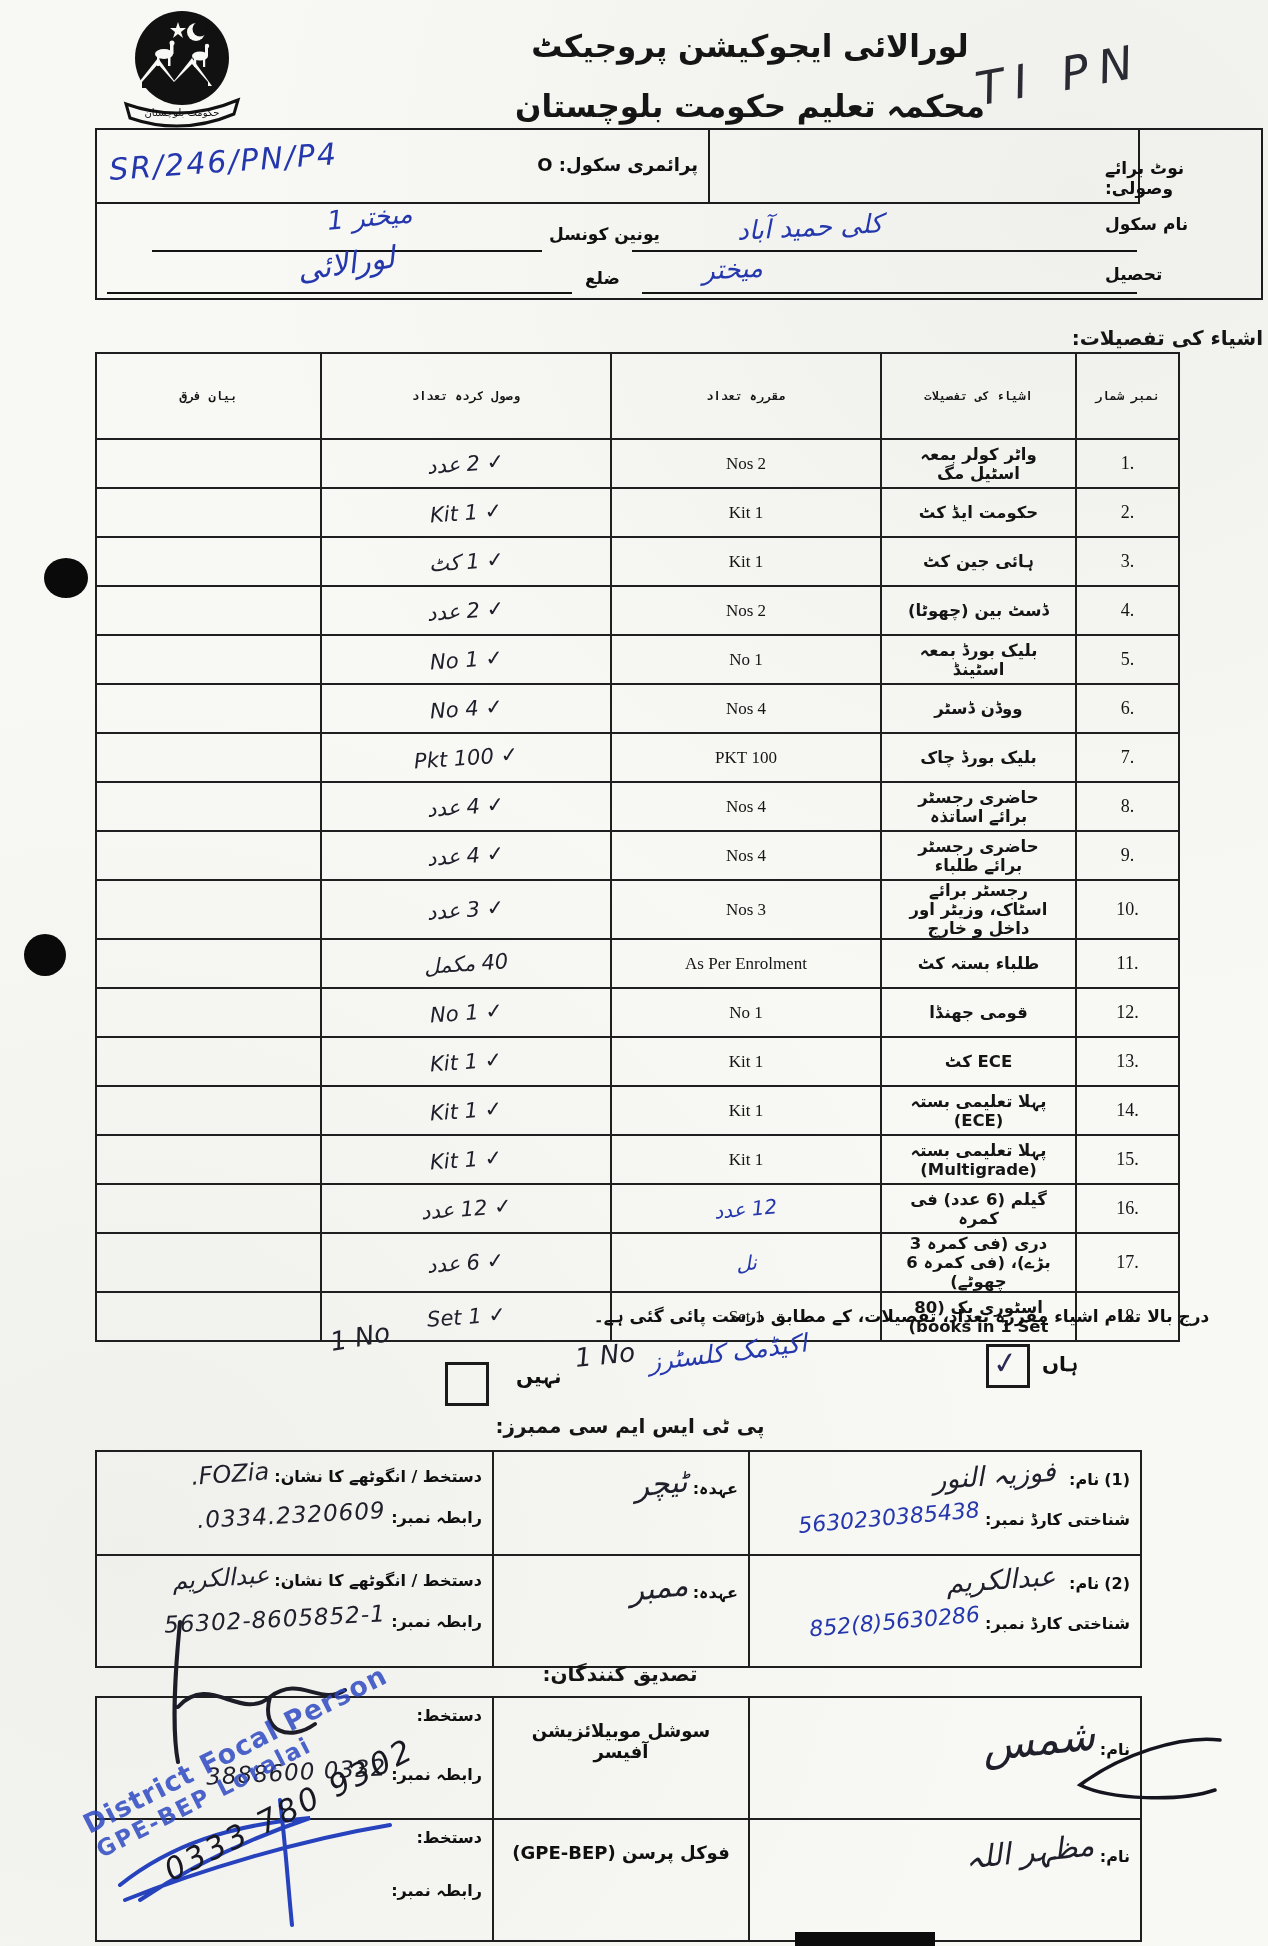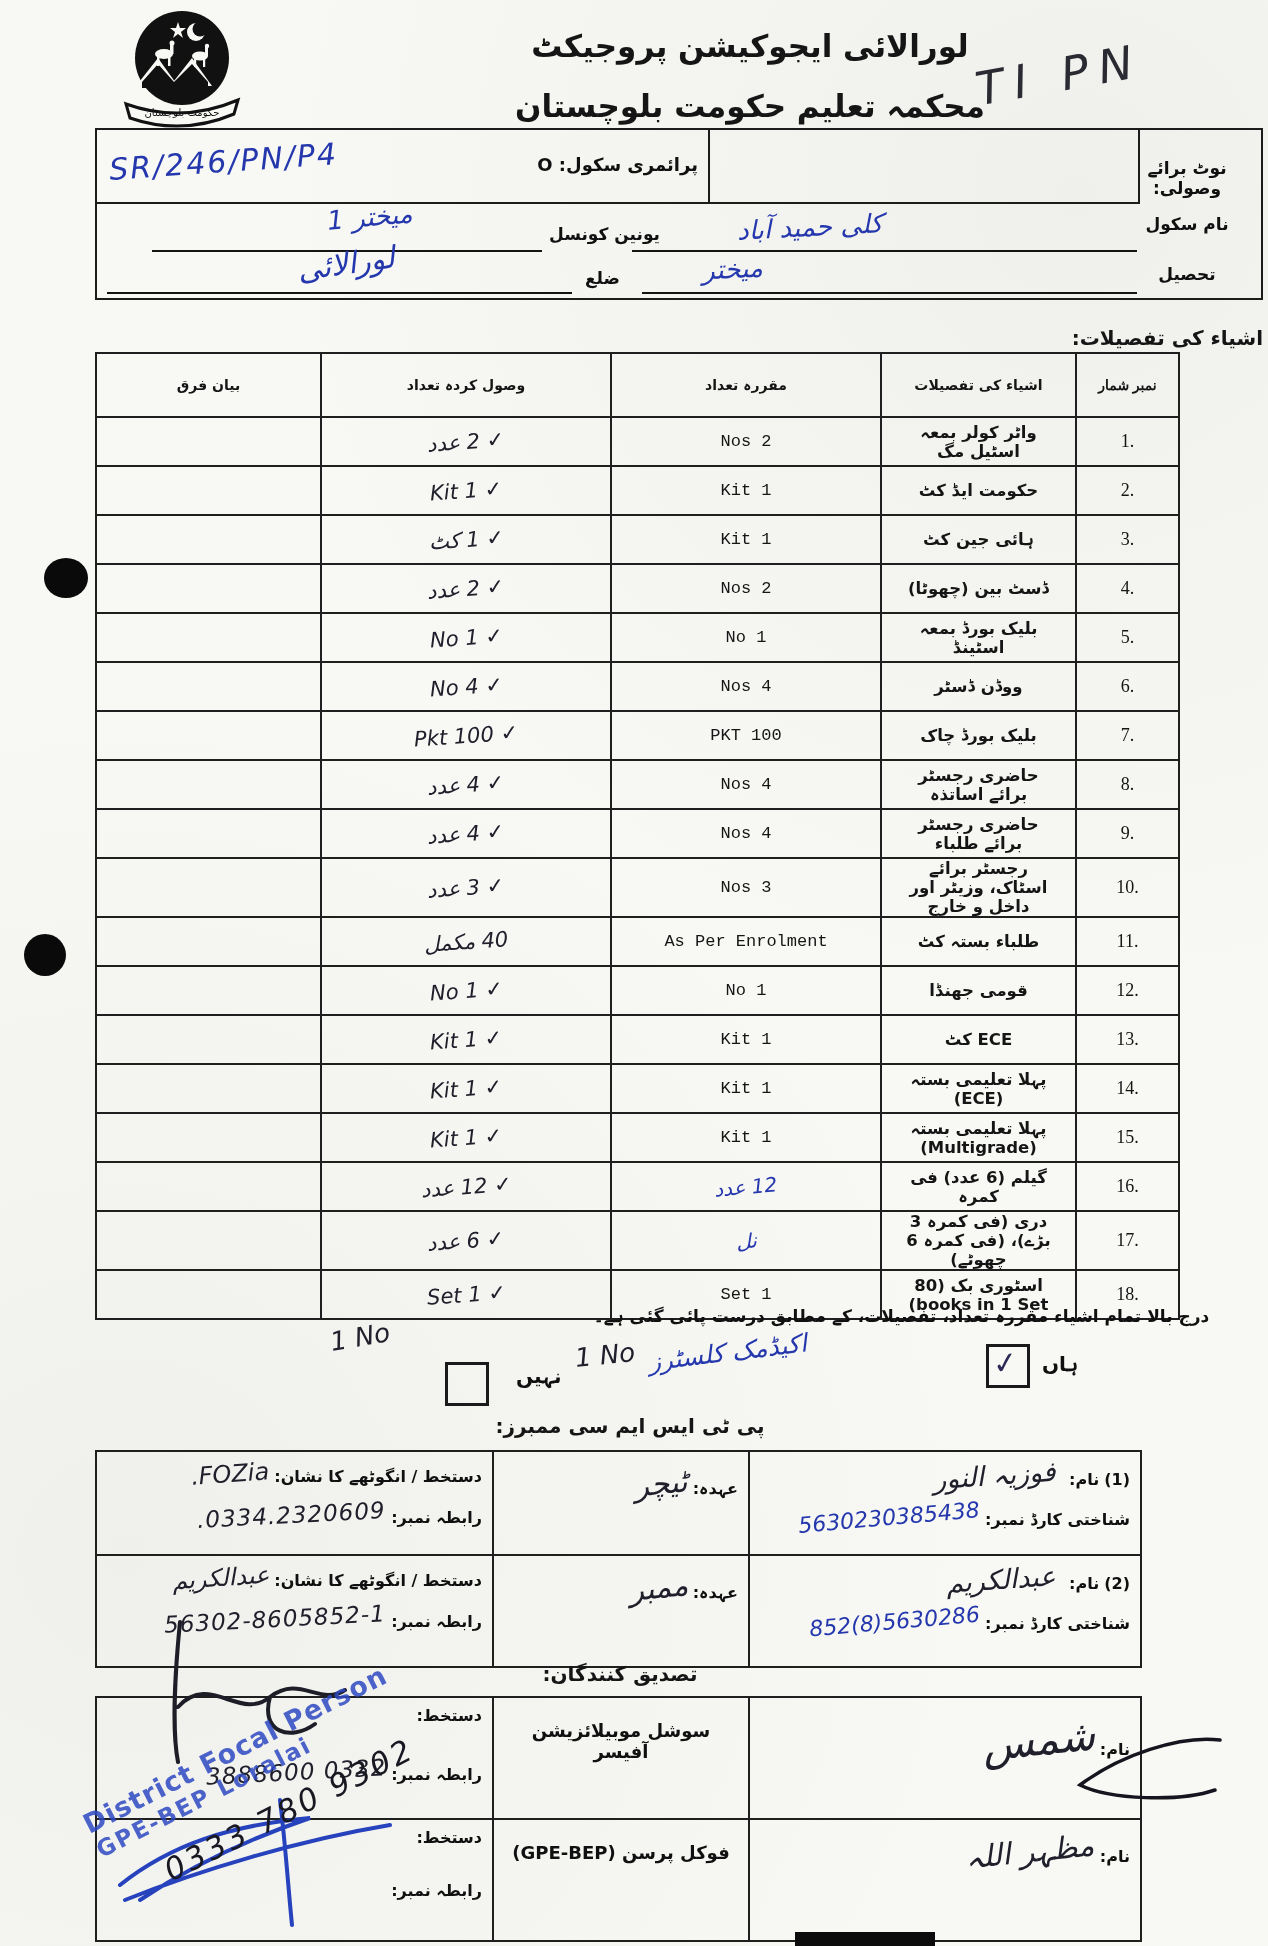--- a/index.html
+++ b/index.html
@@ -8,48 +8,48 @@
     position:relative; width:1268px; height:1946px; margin:0 auto;
     background:
       radial-gradient(circle at 85% 10%, rgba(200,200,195,.18), transparent 40%),
       radial-gradient(circle at 10% 80%, rgba(190,190,185,.15), transparent 45%),
       #f8f8f5;
     overflow:hidden; color:#151515;
   }
   .abs { position:absolute; }
   .u { direction:rtl; unicode-bidi:embed; font-family:"DejaVu Sans", sans-serif; }
   .plbl { font-weight:bold; color:#101010; }
-  .eng { font-family:Liberation Mono, monospace; }
+  .eng { font-family:Liberation Serif, serif; }
   .hand { font-style:italic; color:#20202c; font-family:"DejaVu Sans", sans-serif; }
   .hblue { color:#2437ad; }
   .rot-3 { display:inline-block; transform:rotate(-3deg); }
   .rot-5 { display:inline-block; transform:rotate(-5deg); }
   .rot-8 { display:inline-block; transform:rotate(-8deg); }
 
   
   #title1 { left:340px; top:28px; width:820px; text-align:center; font-size:31px; font-weight:bold; }
   #title2 { left:340px; top:88px; width:820px; text-align:center; font-size:31px; font-weight:bold; }
   #tipn { left:975px; top:48px; font-size:46px; font-style:italic; color:#2a2a33;
           transform:rotate(-10deg); letter-spacing:10px; }
 
   
   #infobox { left:95px; top:128px; width:1168px; height:172px; border:2px solid #1c1c1c; }
   #cellA { left:0; top:0; width:613px; height:74px; border-right:2px solid #1c1c1c; border-bottom:2px solid #1c1c1c; }
   #cellB { left:613px; top:0; width:430px; height:74px; border-right:2px solid #1c1c1c; border-bottom:2px solid #1c1c1c; }
   #sr-number { left:12px; top:14px; font-size:30px; transform:rotate(-4deg); letter-spacing:2px; }
   #primary-school { right:10px; top:24px; font-size:18px; }
-  .sideLbl { left:1032px; width:116px; text-align:center; font-size:17px; }
+  .sideLbl { left:1008px; width:116px; text-align:left; font-size:17px; }
   .wline { border-bottom:2.5px solid #141414; height:1px; }
   #infobox .hv { font-size:26px; }
 
   
   #items-title { left:960px; top:326px; width:303px; text-align:right; font-size:20px; font-weight:bold; }
   #items-table { position:absolute; left:95px; top:352px; width:1083px; border-collapse:collapse; direction:rtl; table-layout:fixed; }
   #items-table th, #items-table td { border:2px solid #1f1f1f; }
-  #items-table th { height:64px; font-size:14px; font-weight:bold; }
+  #items-table th { height:86px; font-size:12px; font-weight:bold;font-family:Liberation Mono, monospace; }
   #items-table td { height:49px; text-align:center; }
   .c-sr { width:103px; font-size:18px; font-family:"Liberation Serif", serif; }
   .c-item { width:195px; font-size:16.5px; font-weight:bold; padding:0 18px; }
   .c-fixed { width:270px; font-size:17px; }
   .c-recv { width:290px;border-radius:21px; }
   .c-diff { width:225px; }
   .recv-hand { font-size:21px; display:inline-block; transform:rotate(-4deg); direction:rtl; }
   .fixed-hand { font-size:20px; font-style:italic; display:inline-block; transform:rotate(-5deg); }
 
   

